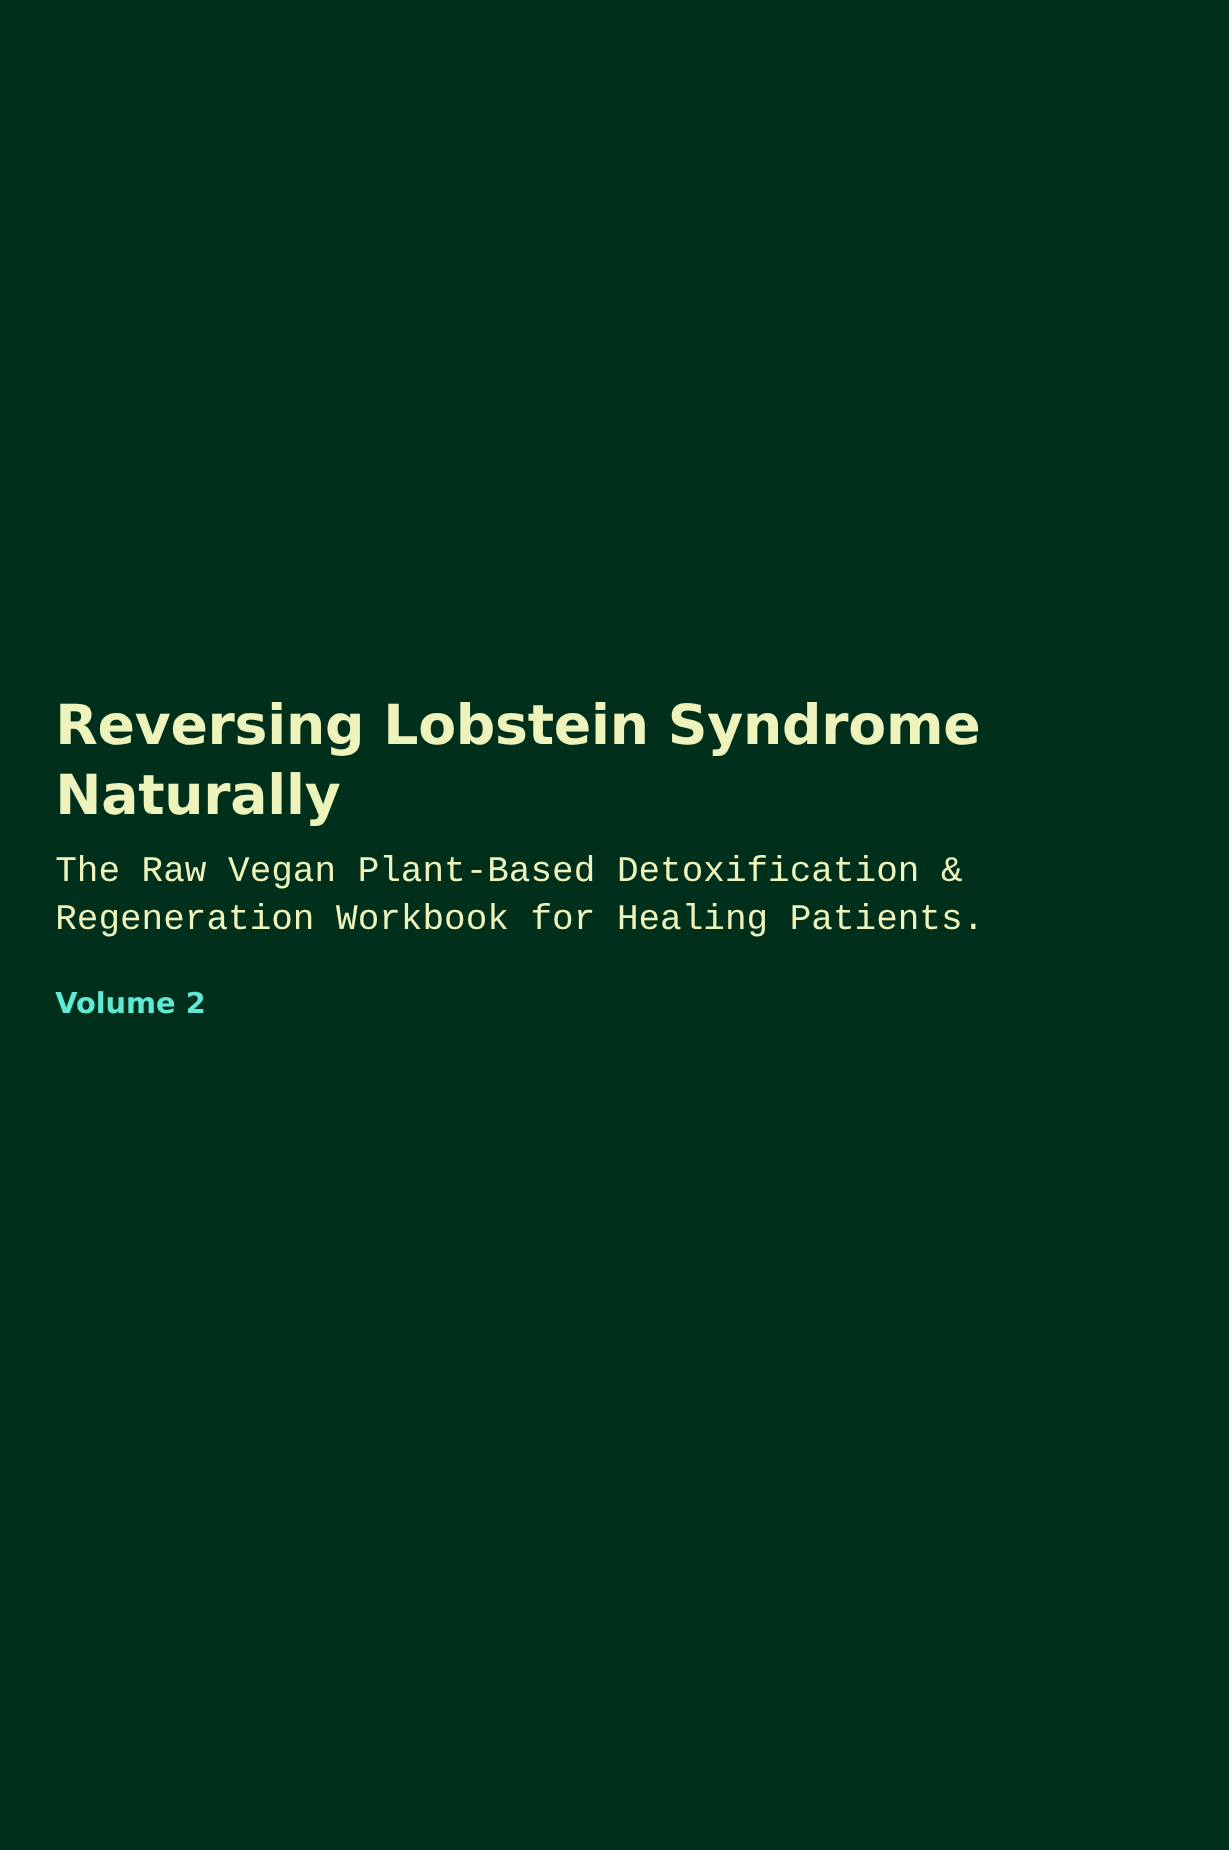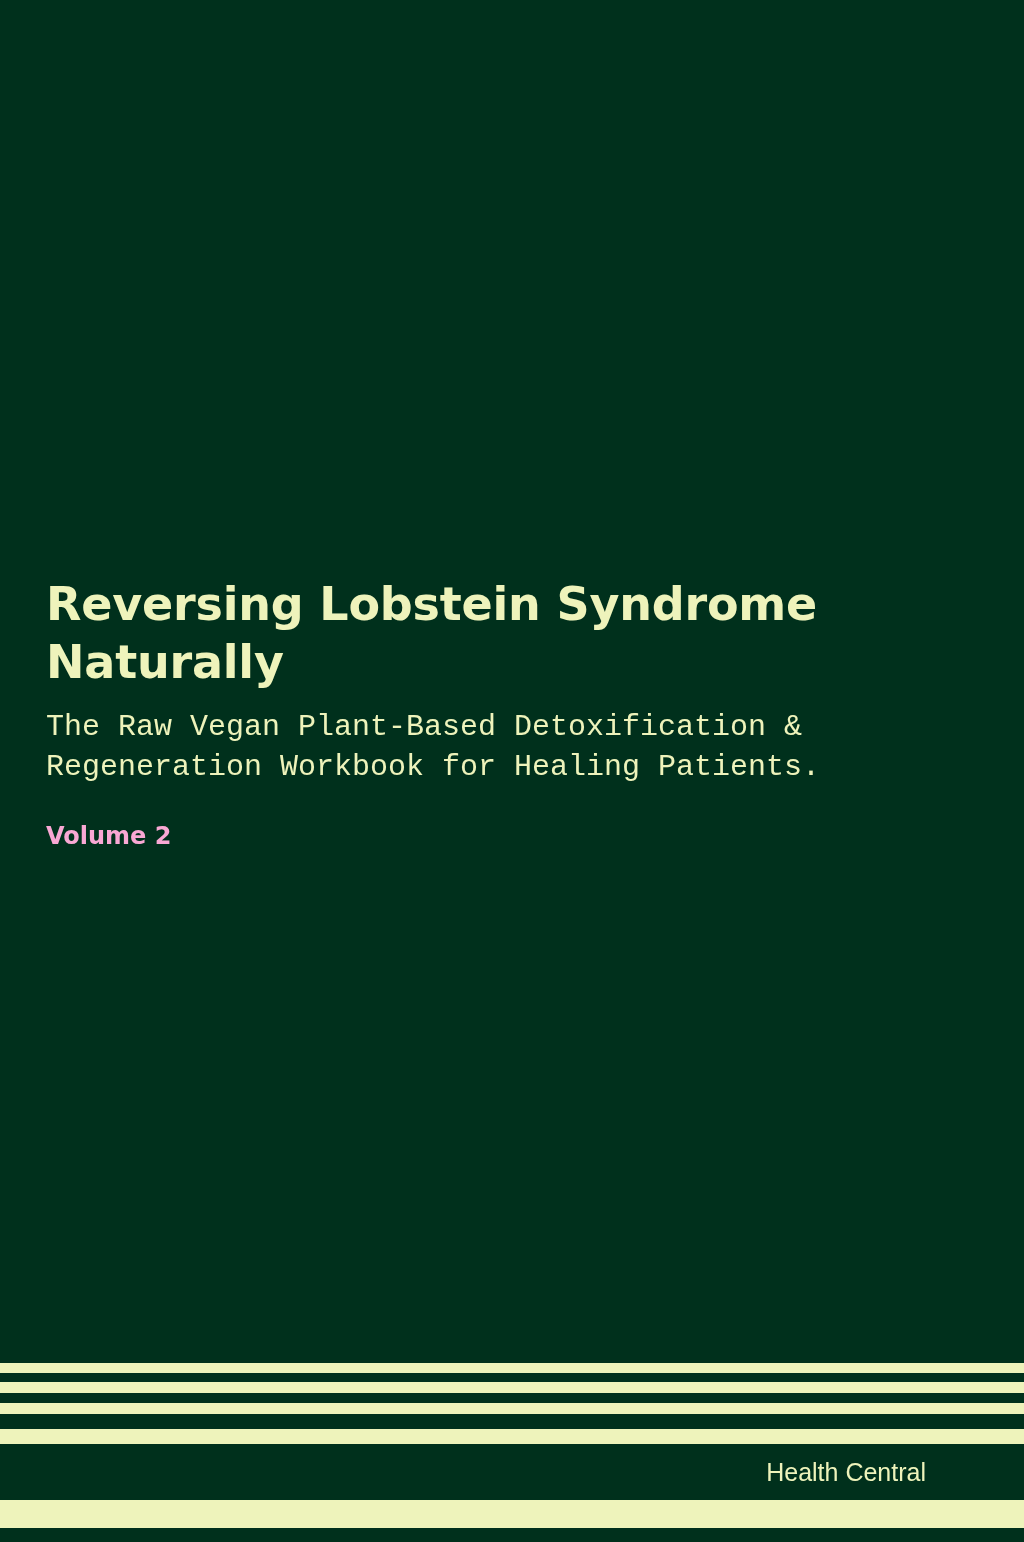--- a/index.html
+++ b/index.html
@@ -40,21 +40,21 @@
     font-size: 30px;
     line-height: 1.33;
     color: #eef3bb;
     margin: 16px 0 0 0;
     max-width: 870px;
   }
   .book-volume {
     font-family: "DejaVu Sans", sans-serif;
     font-weight: bold;
     font-size: 24px;
-    color: #f9a8d4;
+    color: #5eead4;
     margin: 34px 0 0 0;
   }
 
   
   .stripes {
     position: absolute;
     left: 0;
     bottom: 0;
     width: 1024px;
   }
@@ -85,30 +85,14 @@
 <body>
 
 <div class="cover">
 
   <div class="title-block">
     <h1 class="book-title">Reversing Lobstein Syndrome Naturally</h1>
     <p class="book-subtitle">The Raw Vegan Plant-Based Detoxification &amp; Regeneration Workbook for Healing Patients.</p>
     <p class="book-volume">Volume 2</p>
   </div>
 
-  <div class="stripes">
-    <div class="stripe s-light" style="height:10px;"></div>
-    <div class="stripe s-dark" style="height:9px;"></div>
-    <div class="stripe s-light" style="height:11px;"></div>
-    <div class="stripe s-dark" style="height:10px;"></div>
-    <div class="stripe s-light" style="height:11px;"></div>
-    <div class="stripe s-dark" style="height:15px;"></div>
-    <div class="stripe s-light" style="height:15px;"></div>
-
-    <div class="footer-bar">
-      <span class="footer-brand">Health Central</span>
-    </div>
-
-    <div class="stripe s-light" style="height:28px;"></div>
-    <div class="stripe s-dark" style="height:14px;"></div>
-  </div>
 
 </div>
 
 </body></html>

